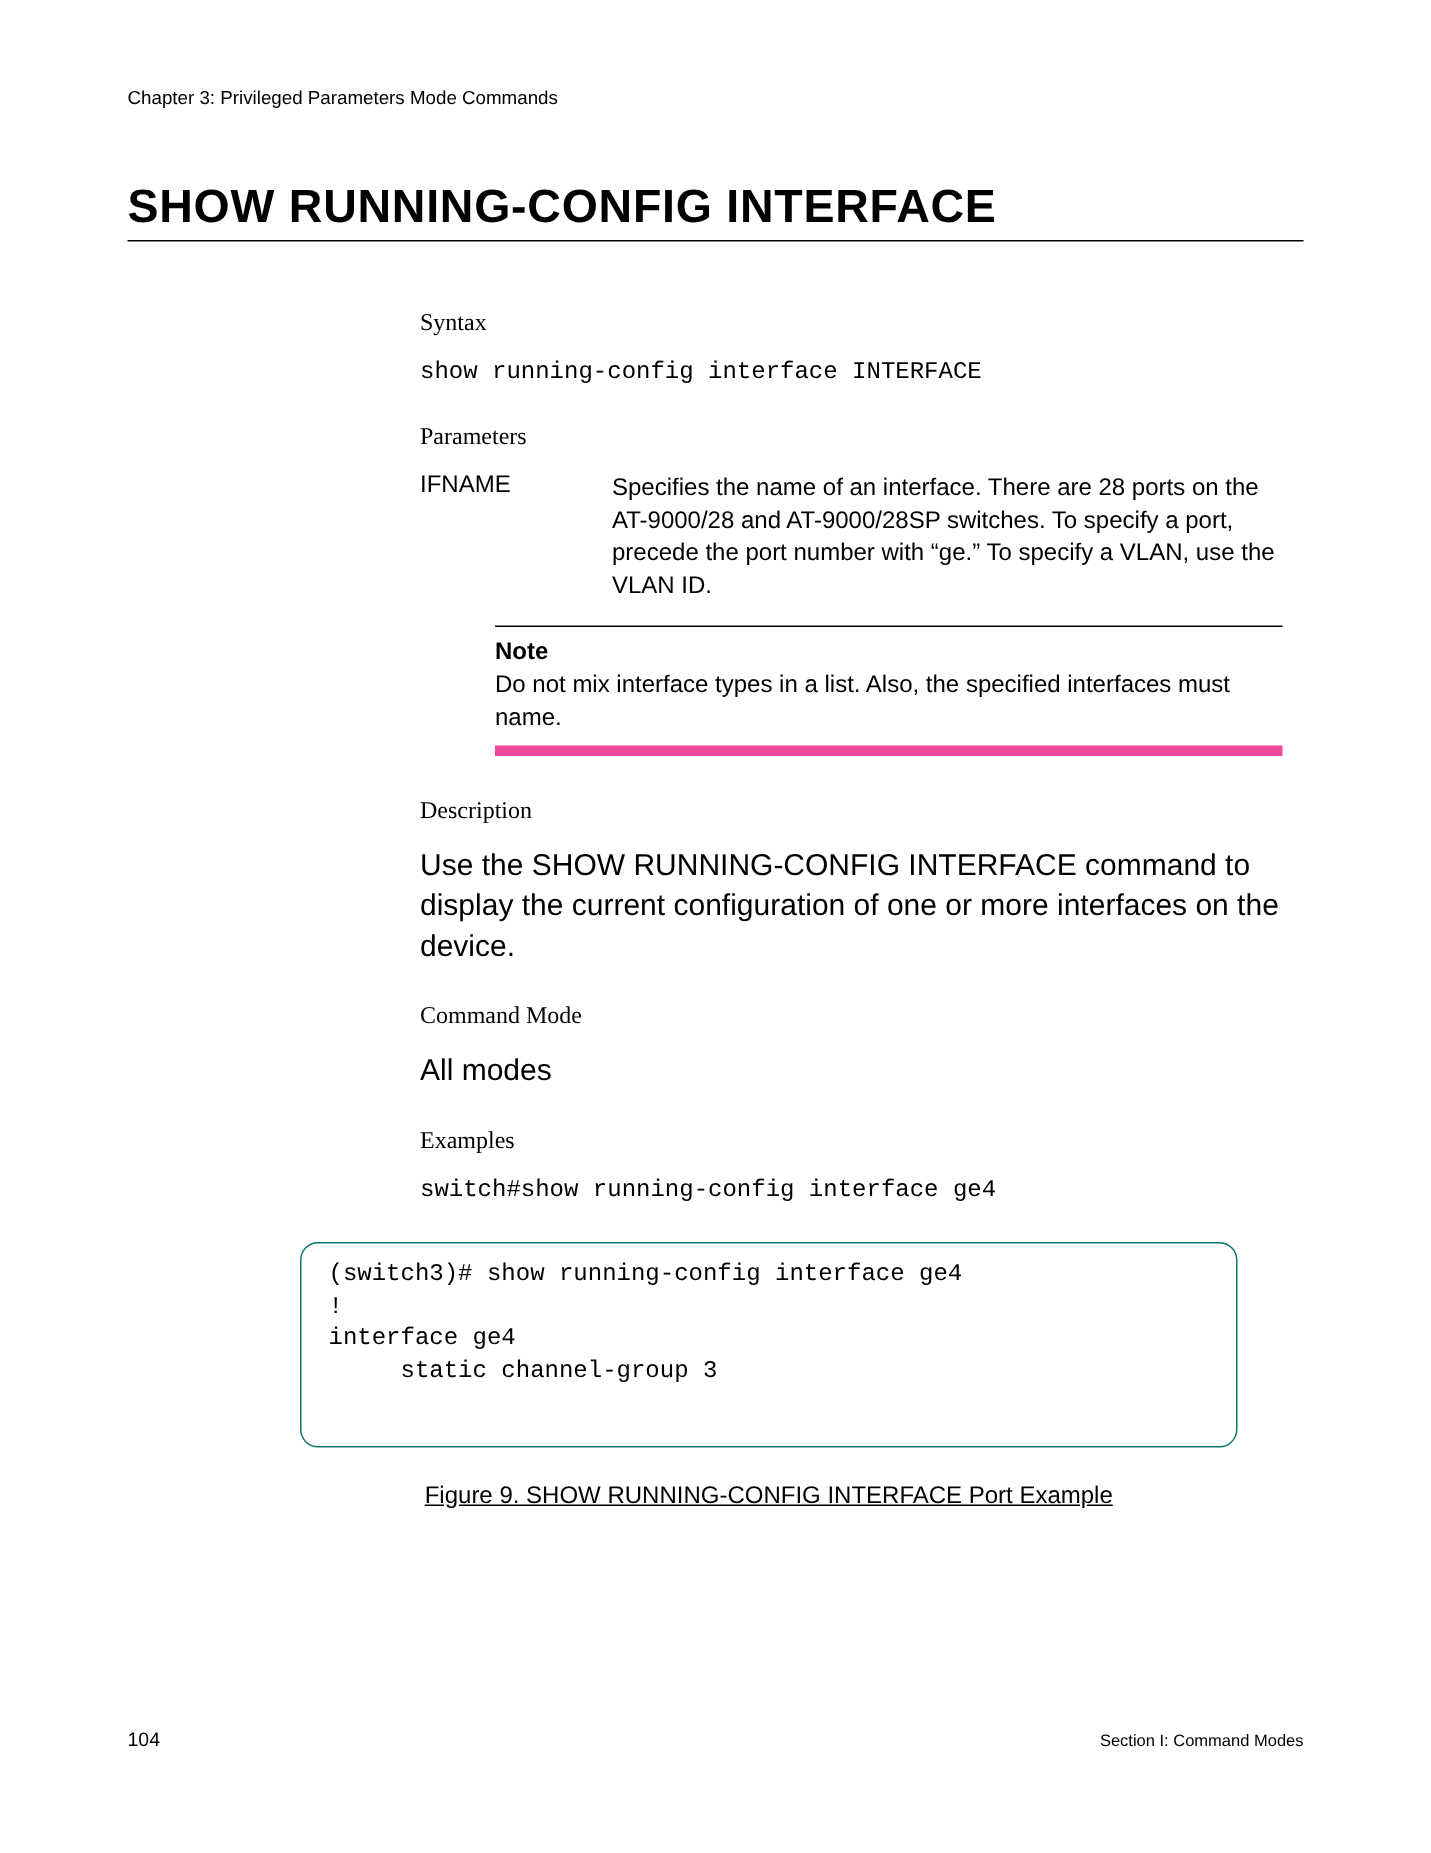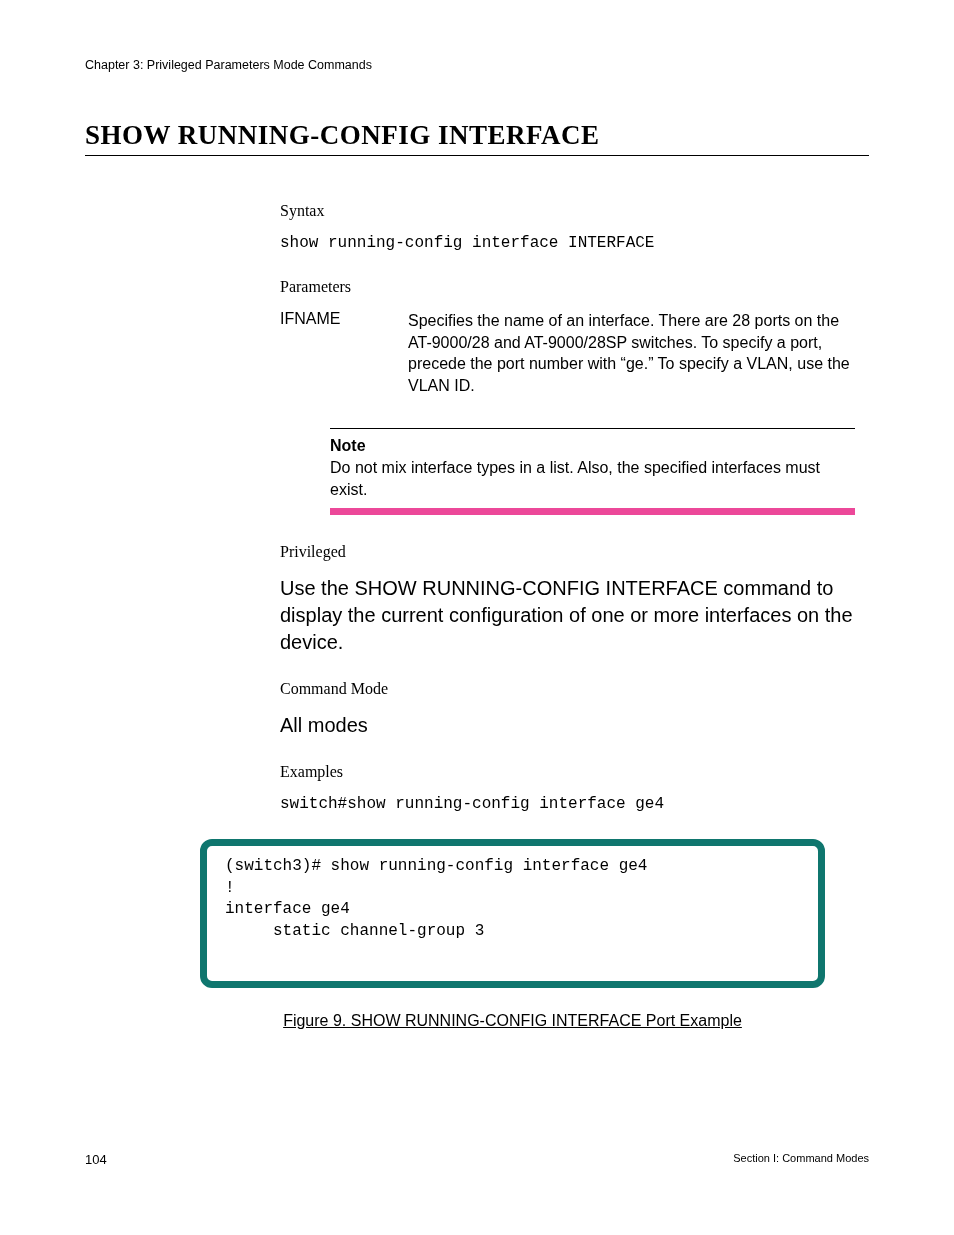--- a/index.html
+++ b/index.html
@@ -21,23 +21,23 @@
     font-size: 12.5px;
     font-family: Arial, Helvetica, sans-serif;
     margin-bottom: 48px;
   }
   .title-block {
     border-bottom: 1.5px solid #000;
     padding-bottom: 4px;
     margin-bottom: 46px;
   }
   .title {
-    font-family: Liberation Serif, serif;
+    font-family: Liberation Sans, sans-serif;
     font-weight: bold;
-    font-size: 27px;
+    font-size: 31px;
     letter-spacing: 0.5px;
     font-variant: small-caps;
   }
   .content {
     margin-left: 195px;
     width: 575px;
   }
   .section-heading {
     font-family: "Times New Roman", Times, serif;
     font-weight: normal;
@@ -48,21 +48,21 @@
   .mono {
     font-family: "Courier New", Courier, monospace;
     font-size: 16px;
     white-space: pre;
     margin-bottom: 26px;
   }
   .params-row {
     display: flex;
     gap: 48px;
     font-size: 16px;
-    margin-bottom: 32px;
+    margin-bottom: 16px;
   }
   .param-name {
     font-family: Arial, Helvetica, sans-serif;
     min-width: 80px;
   }
   .param-desc {
     font-family: Arial, Helvetica, sans-serif;
     line-height: 1.35;
     flex: 1;
   }
@@ -84,21 +84,21 @@
     line-height: 1.35;
     margin-bottom: 24px;
   }
   .code-box-wrap {
     margin-left: -80px;
     margin-right: 30px;
     margin-top: 6px;
     margin-bottom: 24px;
   }
   .code-box {
-    border: 7px solid #0f766e;
+    border: 1px solid #0f766e;
     border-radius: 12px;
     padding: 10px 18px 38px 18px;
     font-family: "Courier New", Courier, monospace;
     font-size: 16px;
     white-space: pre;
     line-height: 1.35;
   }
   .figure-caption {
     text-align: center;
     font-family: Arial, Helvetica, sans-serif;
@@ -108,20 +108,21 @@
     text-decoration: underline;
   }
   .footer {
     position: absolute;
     bottom: 68px;
     left: 85px;
     right: 85px;
     display: flex;
     justify-content: space-between;
     font-size: 13px;
+    align-items: flex-end;
   }
   .footer-right {
     font-size: 11px;
   }
 </style>
 </head>
 <body>
 
 <div class="page">
   <div class="chapter-header">Chapter 3: Privileged Parameters Mode Commands</div>
@@ -136,24 +137,24 @@
     <div class="mono">show running-config interface INTERFACE</div>
 
     <div class="section-heading">Parameters</div>
     <div class="params-row">
       <div class="param-name">IFNAME</div>
       <div class="param-desc">Specifies the name of an interface. There are 28 ports on the AT-9000/28 and AT-9000/28SP switches. To specify a port, precede the port number with “ge.” To specify a VLAN, use the VLAN ID.</div>
     </div>
 
     <div class="note-block">
       <div class="note-label">Note</div>
-      <div>Do not mix interface types in a list. Also, the specified interfaces must exist.</div>
+      <div>Do not mix interface types in a list. Also, the specified interfaces must name.</div>
     </div>
 
-    <div class="section-heading">Privileged</div>
+    <div class="section-heading">Description</div>
     <div class="body-text">Use the SHOW RUNNING-CONFIG INTERFACE command to display the current configuration of one or more interfaces on the device.</div>
 
     <div class="section-heading">Command Mode</div>
     <div class="body-text">All modes</div>
 
     <div class="section-heading">Examples</div>
     <div class="mono">switch#show running-config interface ge4</div>
 
     <div class="code-box-wrap">
       <div class="code-box">(switch3)# show running-config interface ge4

